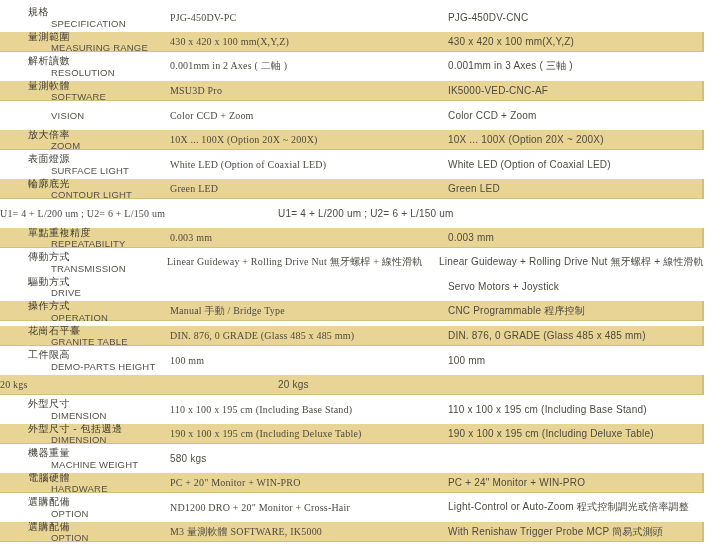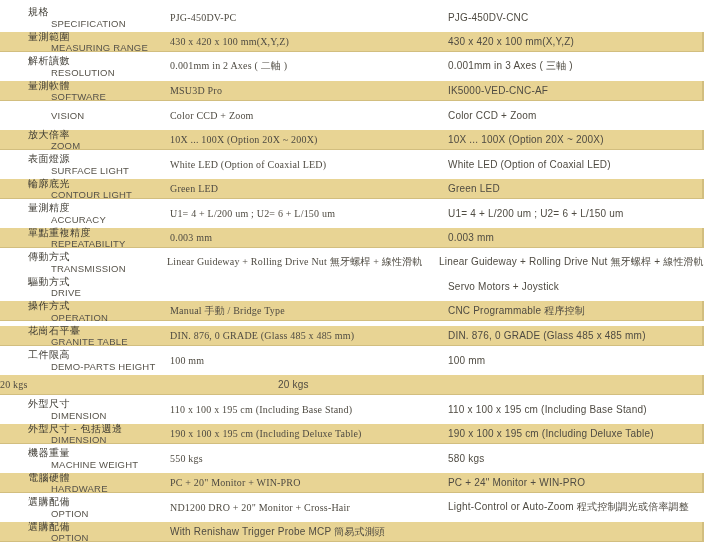--- a/index.html
+++ b/index.html
@@ -132,24 +132,20 @@
     </div>
     <div class="row shaded">
       <div class="cell label-cell">
         <span class="zh">輪廓底光</span>
         <span class="en">CONTOUR LIGHT</span>
       </div>
       <div class="cell value-cell pc">Green LED</div>
       <div class="cell value-cell cnc">Green LED</div>
     </div>
     <div class="row">
-      <div class="cell label-cell">
-        <span class="zh">量測精度</span>
-        <span class="en">ACCURACY</span>
-      </div>
       <div class="cell value-cell pc">U1= 4 + L/200 um ; U2= 6 + L/150 um</div>
       <div class="cell value-cell cnc">U1= 4 + L/200 um ; U2= 6 + L/150 um</div>
     </div>
     <div class="row shaded">
       <div class="cell label-cell">
         <span class="zh">單點重複精度</span>
         <span class="en">REPEATABILITY</span>
       </div>
       <div class="cell value-cell pc">0.003 mm</div>
       <div class="cell value-cell cnc">0.003 mm</div>
@@ -212,21 +208,20 @@
         <span class="en">DIMENSION</span>
       </div>
       <div class="cell value-cell pc">190 x 100 x 195 cm (Including Deluxe Table)</div>
       <div class="cell value-cell cnc">190 x 100 x 195 cm (Including Deluxe Table)</div>
     </div>
     <div class="row">
       <div class="cell label-cell">
         <span class="zh">機器重量</span>
         <span class="en">MACHINE WEIGHT</span>
       </div>
-      <div class="cell value-cell pc">550 kgs</div>
       <div class="cell value-cell cnc">580 kgs</div>
     </div>
     <div class="row shaded">
       <div class="cell label-cell">
         <span class="zh">電腦硬體</span>
         <span class="en">HARDWARE</span>
       </div>
       <div class="cell value-cell pc">PC + 20" Monitor + WIN-PRO</div>
       <div class="cell value-cell cnc">PC + 24" Monitor + WIN-PRO</div>
     </div>
@@ -236,15 +231,16 @@
         <span class="en">OPTION</span>
       </div>
       <div class="cell value-cell pc">ND1200 DRO + 20" Monitor + Cross-Hair</div>
       <div class="cell value-cell cnc">Light-Control or Auto-Zoom 程式控制調光或倍率調整</div>
     </div>
     <div class="row shaded">
       <div class="cell label-cell">
         <span class="zh">選購配備</span>
         <span class="en">OPTION</span>
       </div>
+      <div class="cell value-cell pc">M3 量測軟體 SOFTWARE, IK5000</div>
       <div class="cell value-cell cnc">With Renishaw Trigger Probe MCP 簡易式測頭</div>
     </div>
   </div>
 
 </body></html>

